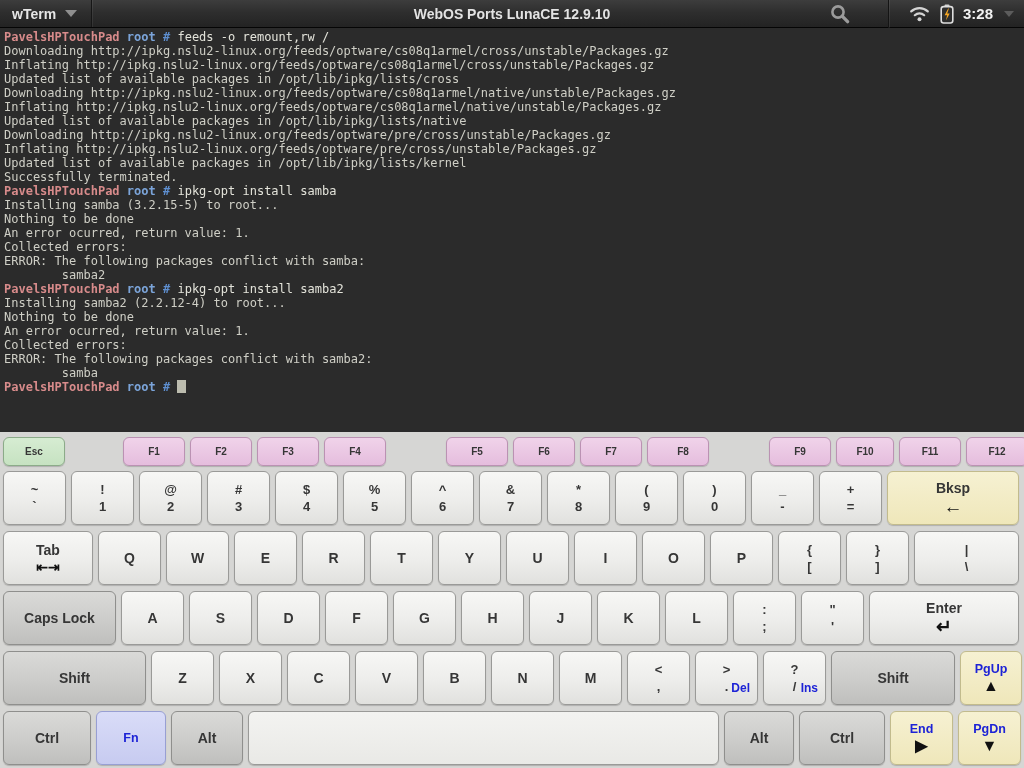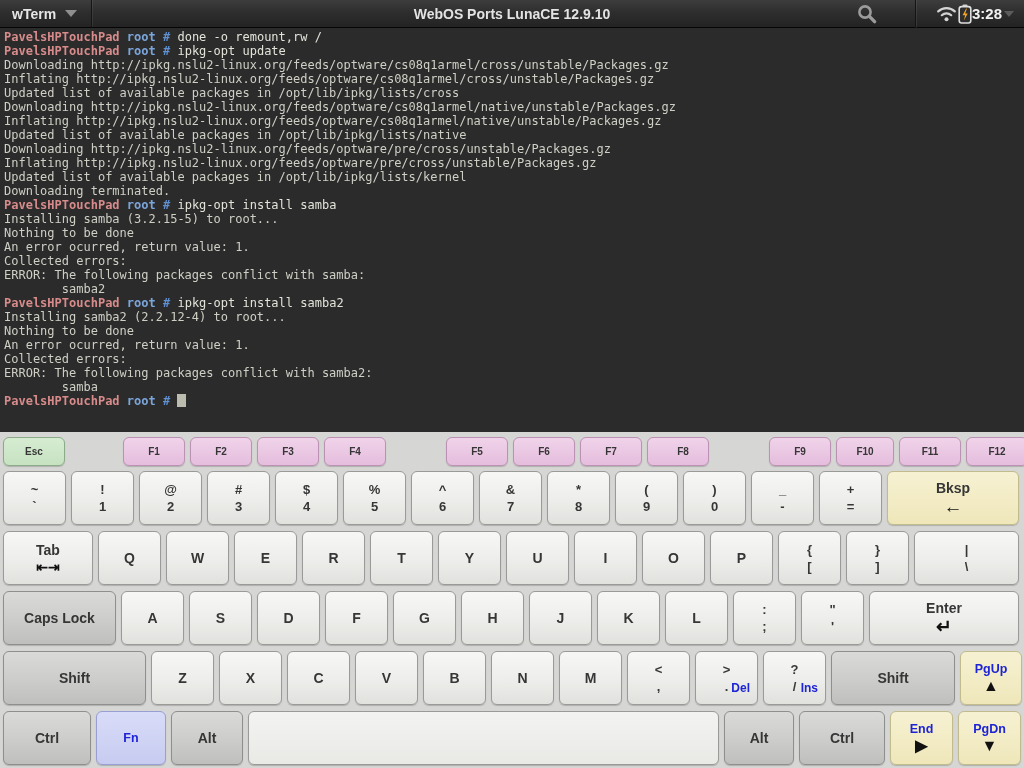--- a/index.html
+++ b/index.html
@@ -12,21 +12,21 @@
   .app-menu { height:100%; display:flex; align-items:center; gap:9px; padding:0 14px 0 12px;
     border-right:1px solid #161616; box-shadow:1px 0 0 rgba(255,255,255,.07); cursor:default; }
   .app-menu-label { color:#e6e6e6; font-size:14px; font-weight:bold; }
   .tri-down { width:0; height:0; border-left:6px solid transparent; border-right:6px solid transparent;
     border-top:7px solid #8f8f8f; }
   .sb-title { position:absolute; left:50%; top:0; transform:translateX(-50%); height:27px;
     display:flex; align-items:center; color:#e3e3e3; font-size:14px; font-weight:bold; }
   .tray { margin-left:auto; height:100%; display:flex; align-items:center; gap:11px; padding-right:10px; }
   .search-btn { display:flex; align-items:center; padding:0 26px 0 6px; height:100%; }
   .tray-sep { width:1px; height:28px; background:#141414; box-shadow:1px 0 0 rgba(255,255,255,.08); }
-  .sys-group { display:flex; align-items:center; padding-left:8px; }
+  .sys-group { display:flex; align-items:center; gap:9px; padding-left:8px; }
   .clock { color:#f2f2f2; font-size:15px; font-weight:bold; }
   .tri-small { width:0; height:0; border-left:5px solid transparent; border-right:5px solid transparent;
     border-top:6px solid #5c5c5c; margin-left:2px; }
 
   
   .terminal { height:404px; background:#2b2b2b; padding:2px 4px; overflow:hidden;
     font-family:"DejaVu Sans Mono", monospace; font-size:12px; line-height:14px; color:#cfcfc6; }
   .t-line { white-space:pre; }
   .t-host { color:#d88b8b; font-weight:bold; }
   .t-user { color:#7ba4d9; font-weight:bold; }
@@ -90,32 +90,31 @@
         <rect x="1.2" y="2.6" width="11.6" height="16.4" rx="2.4" fill="#2e2e2e" stroke="#dedede" stroke-width="1.6"></rect>
         <path d="M8.2,4.6 L4.6,11.2 L7.1,11.2 L5.9,16.6 L9.7,9.6 L7.2,9.6 L8.9,4.6 Z" fill="#f5a623"></path>
       </svg>
       <span class="clock">3:28</span>
       <span class="tri-small"></span>
     </div>
   </div>
 </div>
 
 <div class="terminal">
-    <div class="t-line"><span class="t-host">PavelsHPTouchPad</span> <span class="t-user">root</span> <span class="t-sym">#</span> <span class="t-cmd">done -o remount,rw /</span></div>
-    <div class="t-line"><span class="t-host">PavelsHPTouchPad</span> <span class="t-user">root</span> <span class="t-sym">#</span> <span class="t-cmd">ipkg-opt update</span></div>
+    <div class="t-line"><span class="t-host">PavelsHPTouchPad</span> <span class="t-user">root</span> <span class="t-sym">#</span> <span class="t-cmd">feeds -o remount,rw /</span></div>
     <div class="t-line"><span class="t-out">Downloading http://ipkg.nslu2-linux.org/feeds/optware/cs08q1armel/cross/unstable/Packages.gz</span></div>
     <div class="t-line"><span class="t-out">Inflating http://ipkg.nslu2-linux.org/feeds/optware/cs08q1armel/cross/unstable/Packages.gz</span></div>
     <div class="t-line"><span class="t-out">Updated list of available packages in /opt/lib/ipkg/lists/cross</span></div>
     <div class="t-line"><span class="t-out">Downloading http://ipkg.nslu2-linux.org/feeds/optware/cs08q1armel/native/unstable/Packages.gz</span></div>
     <div class="t-line"><span class="t-out">Inflating http://ipkg.nslu2-linux.org/feeds/optware/cs08q1armel/native/unstable/Packages.gz</span></div>
     <div class="t-line"><span class="t-out">Updated list of available packages in /opt/lib/ipkg/lists/native</span></div>
     <div class="t-line"><span class="t-out">Downloading http://ipkg.nslu2-linux.org/feeds/optware/pre/cross/unstable/Packages.gz</span></div>
     <div class="t-line"><span class="t-out">Inflating http://ipkg.nslu2-linux.org/feeds/optware/pre/cross/unstable/Packages.gz</span></div>
     <div class="t-line"><span class="t-out">Updated list of available packages in /opt/lib/ipkg/lists/kernel</span></div>
-    <div class="t-line"><span class="t-out">Downloading terminated.</span></div>
+    <div class="t-line"><span class="t-out">Successfully terminated.</span></div>
     <div class="t-line"><span class="t-host">PavelsHPTouchPad</span> <span class="t-user">root</span> <span class="t-sym">#</span> <span class="t-cmd">ipkg-opt install samba</span></div>
     <div class="t-line"><span class="t-out">Installing samba (3.2.15-5) to root...</span></div>
     <div class="t-line"><span class="t-out">Nothing to be done</span></div>
     <div class="t-line"><span class="t-out">An error ocurred, return value: 1.</span></div>
     <div class="t-line"><span class="t-out">Collected errors:</span></div>
     <div class="t-line"><span class="t-out">ERROR: The following packages conflict with samba:</span></div>
     <div class="t-line"><span class="t-out">        samba2</span></div>
     <div class="t-line"><span class="t-host">PavelsHPTouchPad</span> <span class="t-user">root</span> <span class="t-sym">#</span> <span class="t-cmd">ipkg-opt install samba2</span></div>
     <div class="t-line"><span class="t-out">Installing samba2 (2.2.12-4) to root...</span></div>
     <div class="t-line"><span class="t-out">Nothing to be done</span></div>

